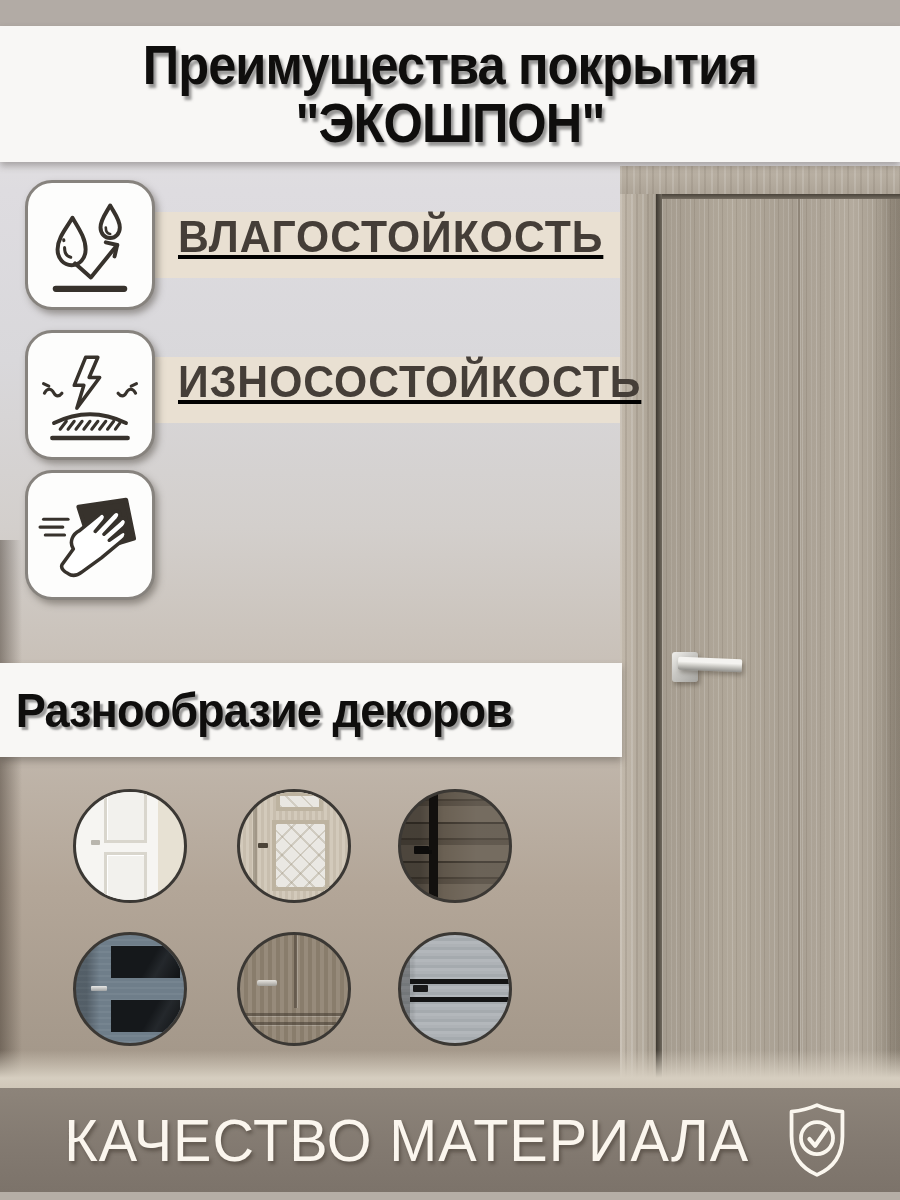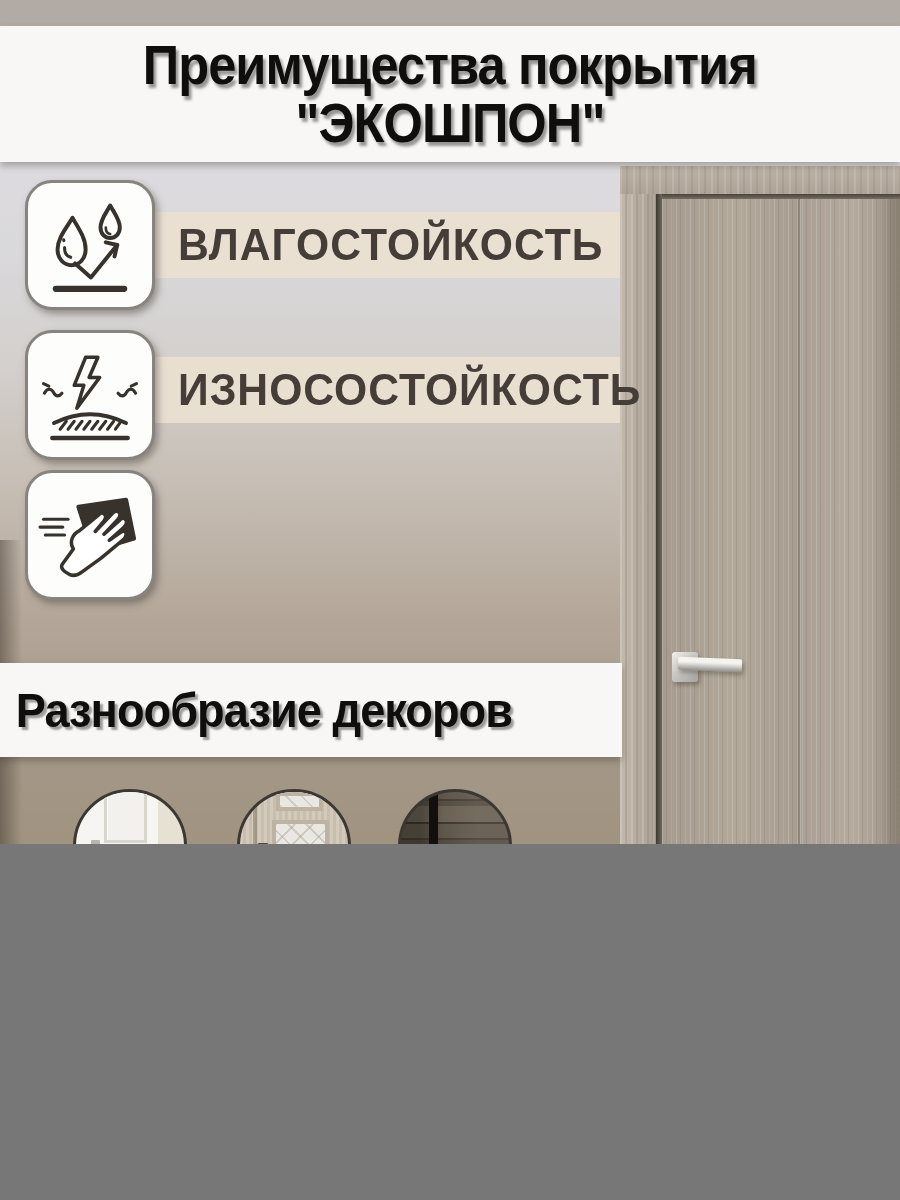--- a/index.html
+++ b/index.html
@@ -1,17 +1,17 @@
 <!DOCTYPE html>
 <html><head>
 <meta charset="utf-8">
 <style>
   html,body{margin:0;padding:0;background:#777;}
   #stage{
-    position:relative;width:900px;height:844px;overflow:hidden;
+    position:relative;width:900px;height:1200px;overflow:hidden;
     font-family:"Liberation Sans",sans-serif;
     background:linear-gradient(180deg,#e9e7e3 0%,#dedce0 16%,#d9d8db 30%,#d3cfcc 44%,#c6bdb3 58%,#b3a698 74%,#a4988a 88%,#a0937f 100%);
   }
   
   .top-strip{position:absolute;left:0;top:0;width:900px;height:26px;background:#b2aba5;z-index:4;}
   .title-banner{
     position:absolute;left:0;top:26px;width:900px;height:136px;background:#f8f7f5;
     box-shadow:0 4px 7px rgba(60,55,50,.35);z-index:4;
     display:flex;flex-direction:column;align-items:center;justify-content:center;
   }
@@ -53,21 +53,21 @@
   .handle-lever{
     position:absolute;left:58px;top:492px;width:64px;height:13px;border-radius:2px;
     transform:rotate(2.5deg);
     background:linear-gradient(180deg,#f4f3f0 0 35%,#cfcec9 60%,#8f8e8a);
     box-shadow:2px 3px 4px rgba(70,62,52,.4);
   }
   
   .feature-strip{
     position:absolute;left:112px;width:508px;height:66px;z-index:2;
     background:rgba(233,224,209,.96);
-    display:flex;align-items:center;padding-left:66px;box-sizing:border-box;
+    display:flex;align-items:flex-start;padding-left:66px;box-sizing:border-box;text-decoration:underline;
   }
   .feature-strip .flabel{
     font-size:44px;font-weight:bold;color:#453e38;letter-spacing:1px;
     transform:scaleX(.97);transform-origin:left center;white-space:nowrap;
   }
   .feature-square{
     position:absolute;left:25px;width:130px;height:130px;z-index:3;
     background:#fdfdfc;border:3px solid #87837e;border-radius:27px;
     box-shadow:3px 4px 7px rgba(80,74,66,.5);
     display:flex;align-items:center;justify-content:center;box-sizing:border-box;
@@ -274,15 +274,25 @@
     <div class="abs c5h1"></div>
     <div class="abs c5h2"></div>
     <div class="abs c5hd"></div>
   </div>
   <div class="circle" id="c6">
     <div class="abs c6s1"></div>
     <div class="abs c6s2"></div>
     <div class="abs c6h"></div>
   </div>
 
+  <div class="footer-banner">
+    <span class="ftext">КАЧЕСТВО МАТЕРИАЛА</span>
+    <svg viewBox="0 0 70 84">
+      <g stroke="#fbf7ef" fill="none" stroke-linecap="round" stroke-linejoin="round">
+        <path stroke-width="4" d="M35 5 C44 9 53 11 62 12 L62 38 C62 60 51 72 35 79 C19 72 8 60 8 38 L8 12 C17 11 26 9 35 5 Z"></path>
+        <circle stroke-width="4" cx="35" cy="40" r="17"></circle>
+        <path stroke-width="4.5" d="M27 41 L33 48 L45 31"></path>
+      </g>
+    </svg>
+  </div>
   <div class="bottom-strip"></div>
 
 </div>
 
 </body></html>

